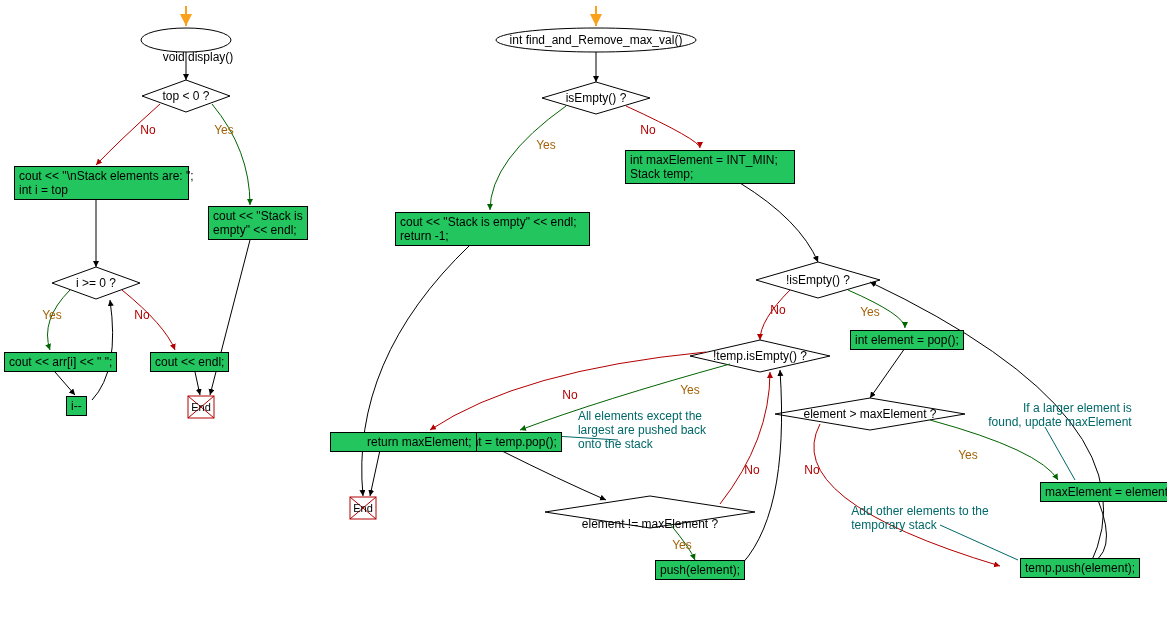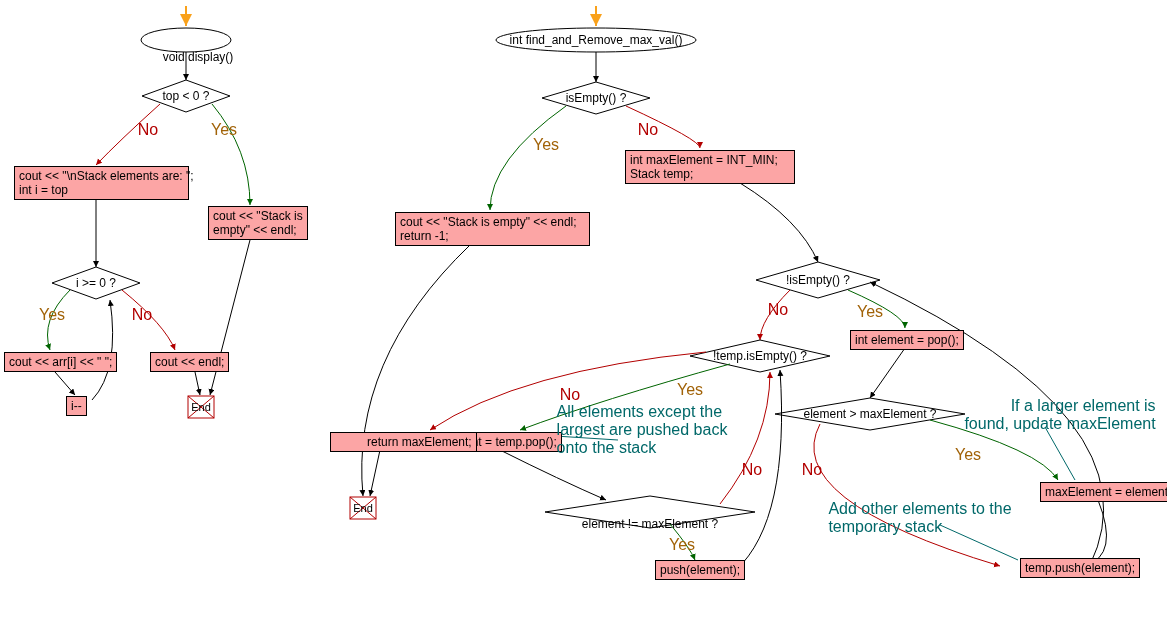--- a/index.html
+++ b/index.html
@@ -11,42 +11,42 @@
     font-size: 12px;
     background: #ffffff;
     color: #000;
     position: relative;
     overflow: hidden;
   }
   svg { position: absolute; top: 0; left: 0; }
   .box {
     position: absolute;
     border: 1px solid #000;
-    background: #fca5a5;
+    background: #22c55e;
     padding: 2px 4px;
     text-align: left;
     line-height: 14px;
     white-space: pre;
   }
   .center { text-align: center; white-space: nowrap; }
   .diamond-text {
     position: absolute;
     text-align: center;
     white-space: nowrap;
     transform: translate(-50%, -50%);
   }
   .ellipse-text {
     position: absolute;
     text-align: center;
     white-space: nowrap;
     transform: translate(-50%, -50%);
   }
   .edge-label {
     position: absolute;
-    font-size: 16px;
+    font-size: 12px;
     white-space: nowrap;
     transform: translate(-50%, -50%);
     pointer-events: none;
   }
   .yes { color: #a16207; }
   .no  { color: #b20000; }
   .note { color: #006869; }
   .end-text {
     position: absolute;
     font-size: 11px;

